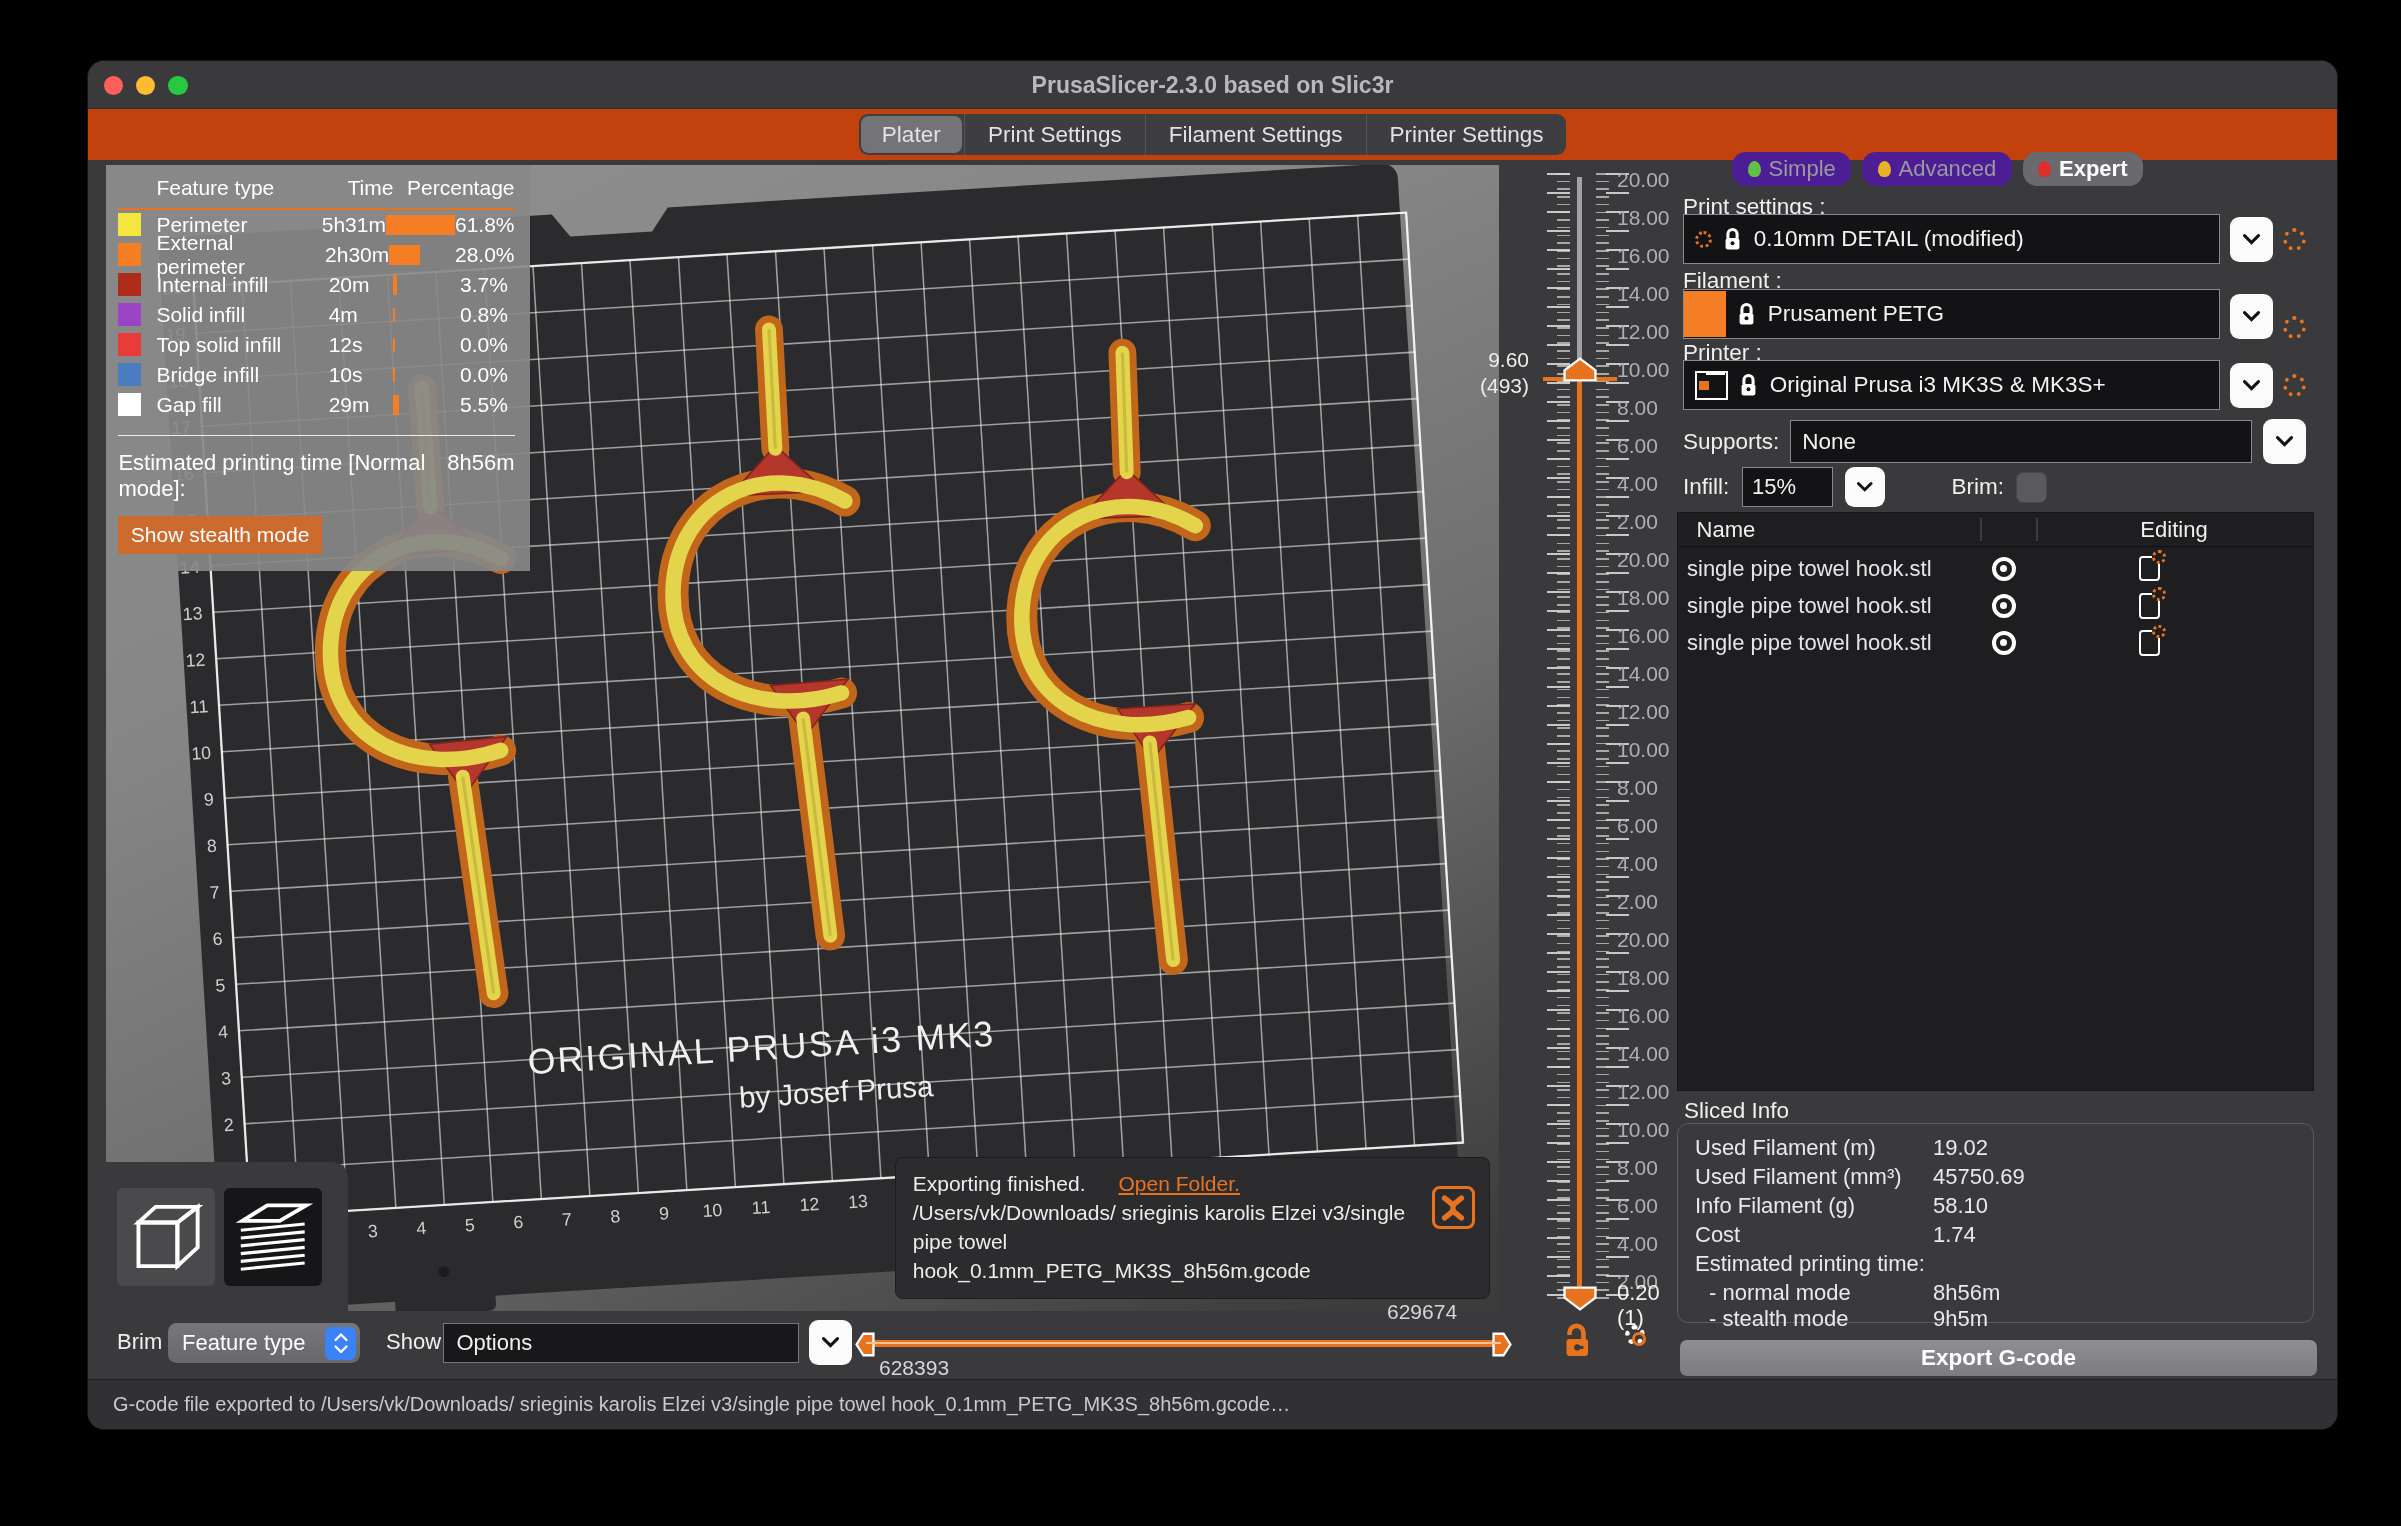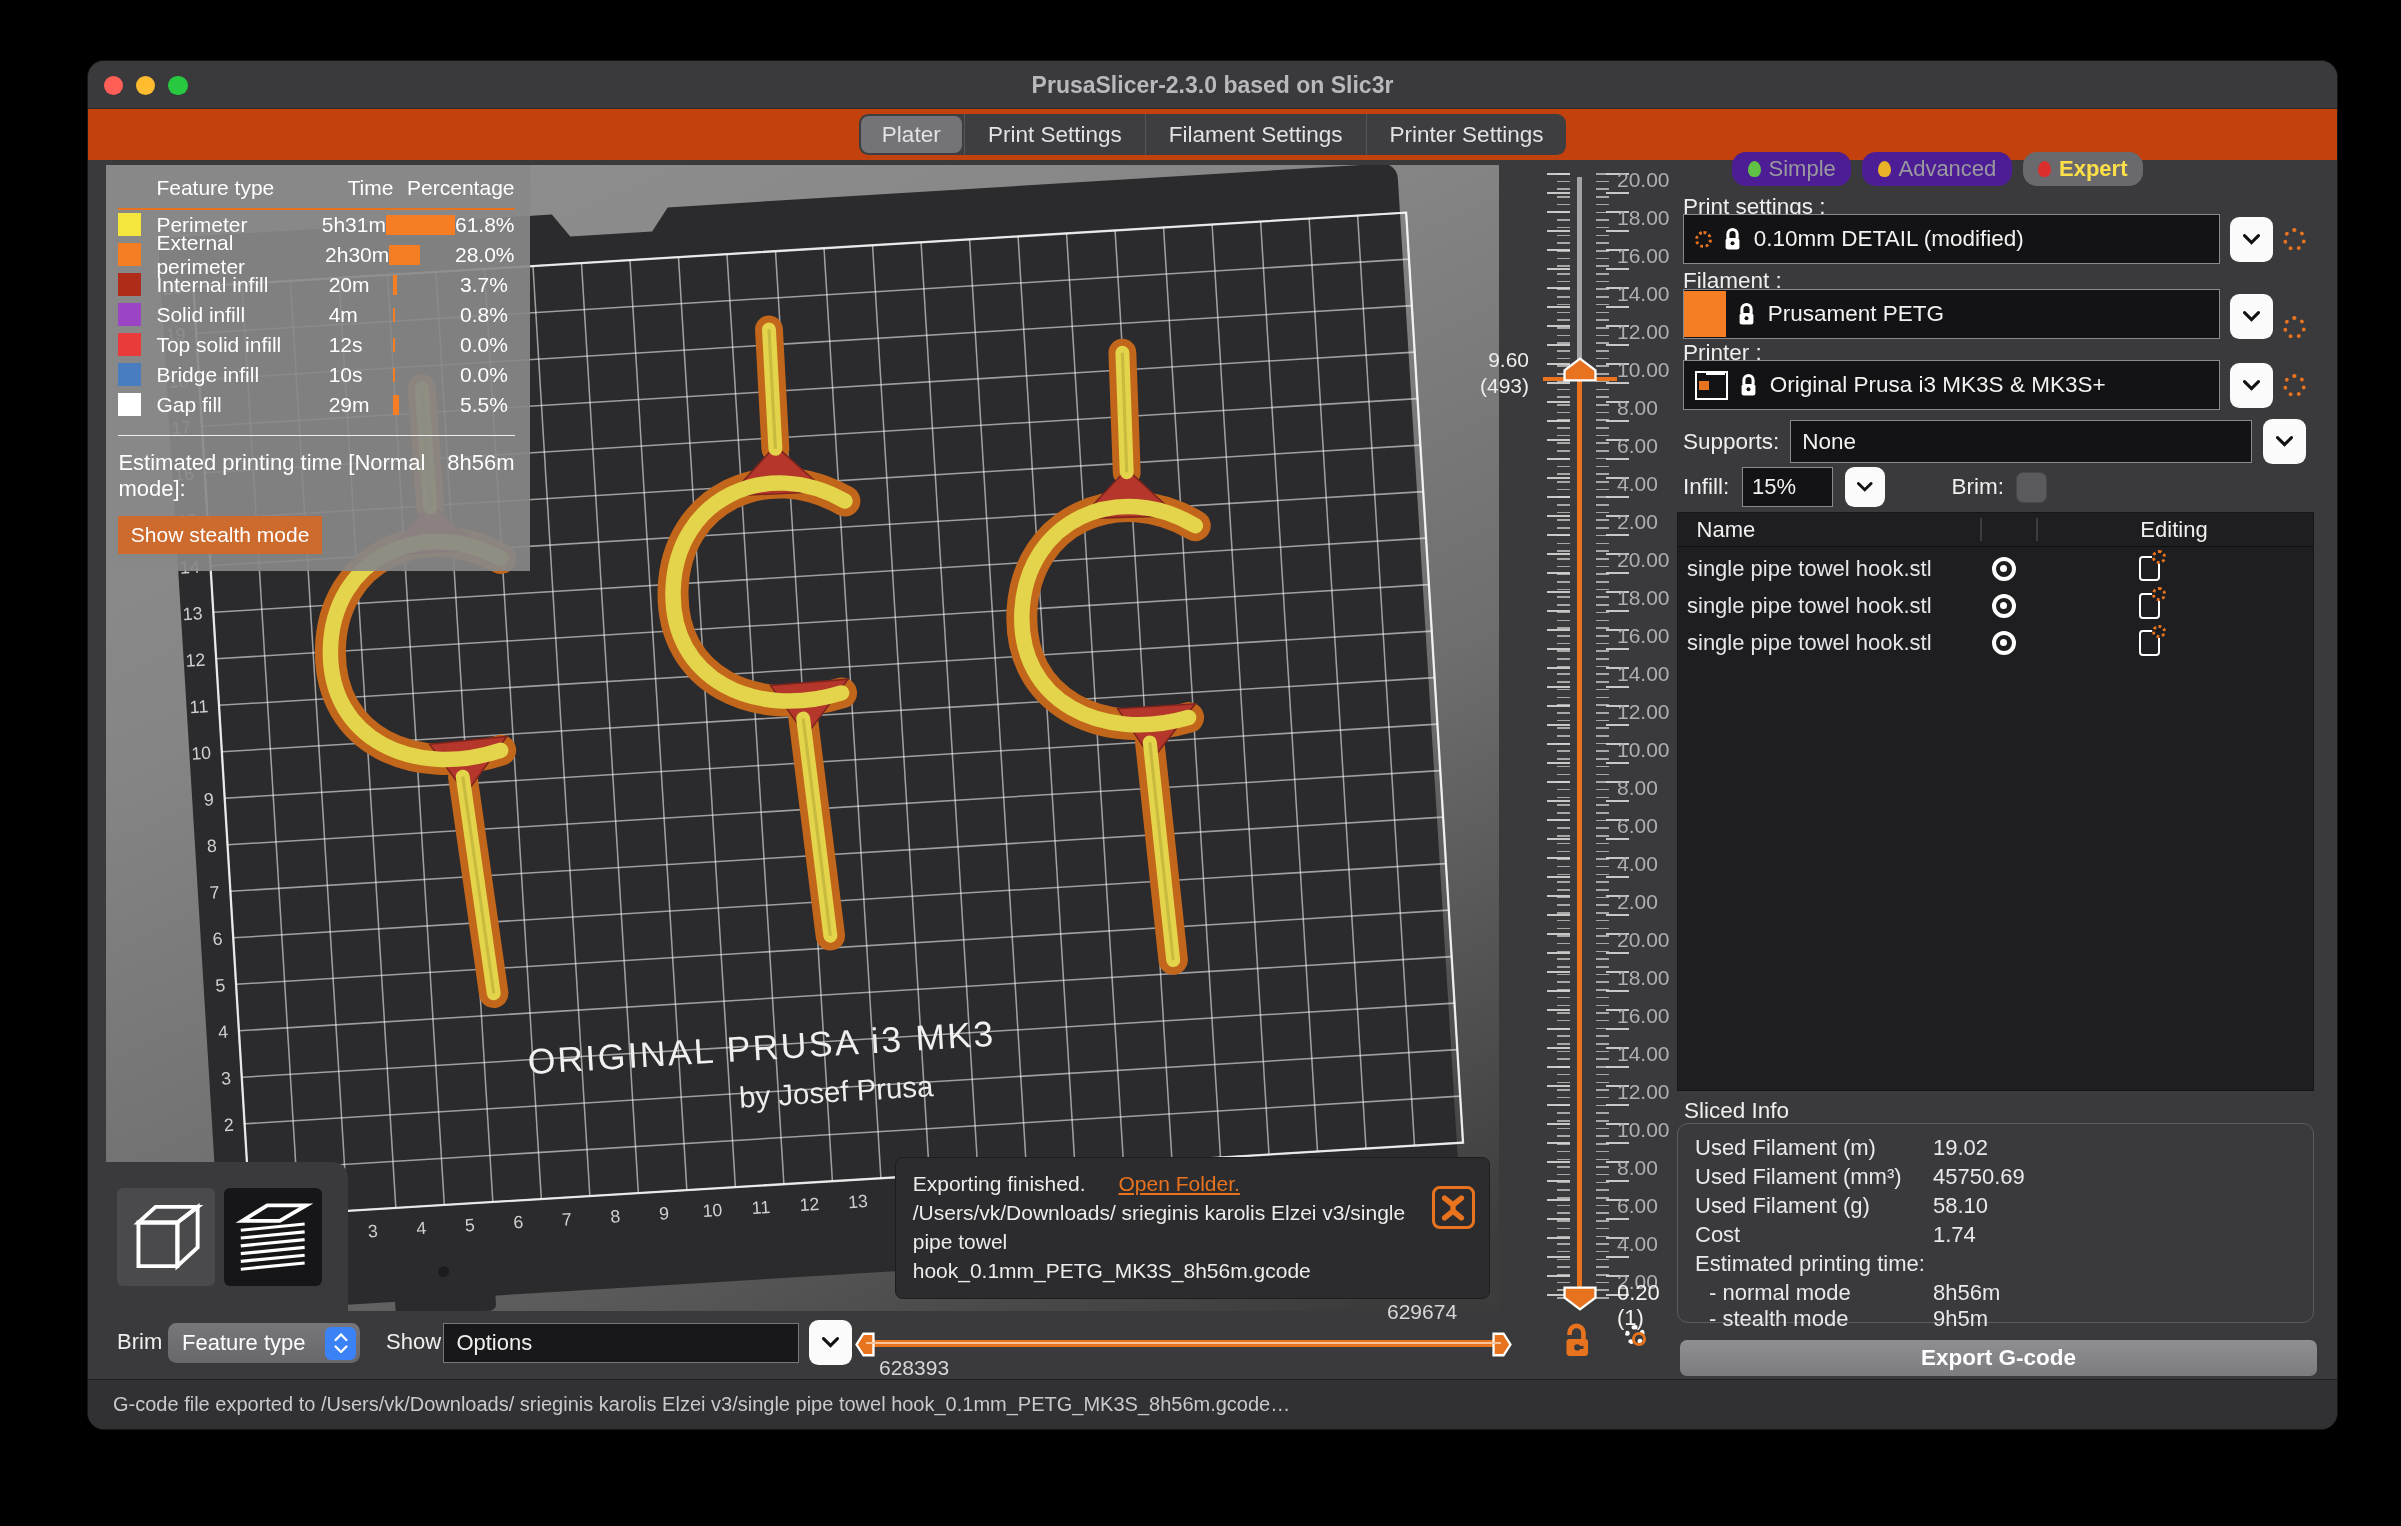--- a/index.html
+++ b/index.html
@@ -64,21 +64,21 @@
   .vlab { height:38px; line-height:38px; font-size:21px; color:#AFAFB1; }
   .vbot { position:absolute; left:110px; font-size:22px; color:#F2F2F2; }
   .vthumb { position:absolute; left:56px; z-index:3; }
   .vthumb-line { position:absolute; left:36px; width:74px; height:3.9px; background:#E8731F; }
   .vcur { position:absolute; width:67px; text-align:right; font-size:21px; color:#ECECEC; left:-45px; }
 
   
   .rp-label { position:absolute; font-size:22.5px; color:#EFEFEF; }
   .modes { position:absolute; top:91px; right:194px; display:flex; gap:11px; }
   .mode { display:flex; align-items:center; gap:7.7px; background:#4c1d95; border-radius:14px; padding:3.9px 15.5px; font-size:22px; color:#9a9a9e; cursor:pointer; }
-  .mode.active { background:#6A6A6E; color:#fde047; font-weight:bold; }
+  .mode.active { background:#6A6A6E; color:#ffffff; font-weight:bold; }
   .mode .dot { width:13px; height:16.3px; border-radius:50% 50% 50% 50%/60% 60% 40% 40%; }
   .combo-row { position:absolute; left:1595px; right:31px; display:flex; align-items:center; gap:10px; }
   .combo { flex:1; height:50px; background:#131315; border:1.5px solid #8A8A8E; display:flex; align-items:center; gap:12.4px; padding:0 11px; color:#F2F2F2; font-size:22.5px; overflow:hidden; }
   .combo.swatch-pad { padding-left:0; }
   .drop-btn { width:43px; height:45px; background:#FBFBFB; border-radius:9.3px; flex:none; display:flex; align-items:center; justify-content:center; cursor:pointer; }
   .gear-o { width:23px; height:23px; border:4.6px dotted #E8731F; border-radius:50%; flex:none; position:relative; }
   .gear-o.small { width:17px; height:17px; border-width:3.9px; }
   .gear-btn { flex:none; cursor:pointer; }
   .lock-svg { flex:none; }
   .fil-swatch { width:42px; height:46px; background:#F57D23; flex:none; }
@@ -577,21 +577,21 @@
     <div id="sliced-rows">
         <div class="si-row">
           <span class="si-l">Used Filament (m)</span>
           <span class="si-v">19.02</span>
         </div>
         <div class="si-row">
           <span class="si-l">Used Filament (mm³)</span>
           <span class="si-v">45750.69</span>
         </div>
         <div class="si-row">
-          <span class="si-l">Used Filament (g)</span>
+          <span class="si-l">Info Filament (g)</span>
           <span class="si-v">58.10</span>
         </div>
         <div class="si-row">
           <span class="si-l">Cost</span>
           <span class="si-v">1.74</span>
         </div>
       </div>
     <div class="si-row">
         <span class="si-l">Estimated printing time:</span>
       </div>

